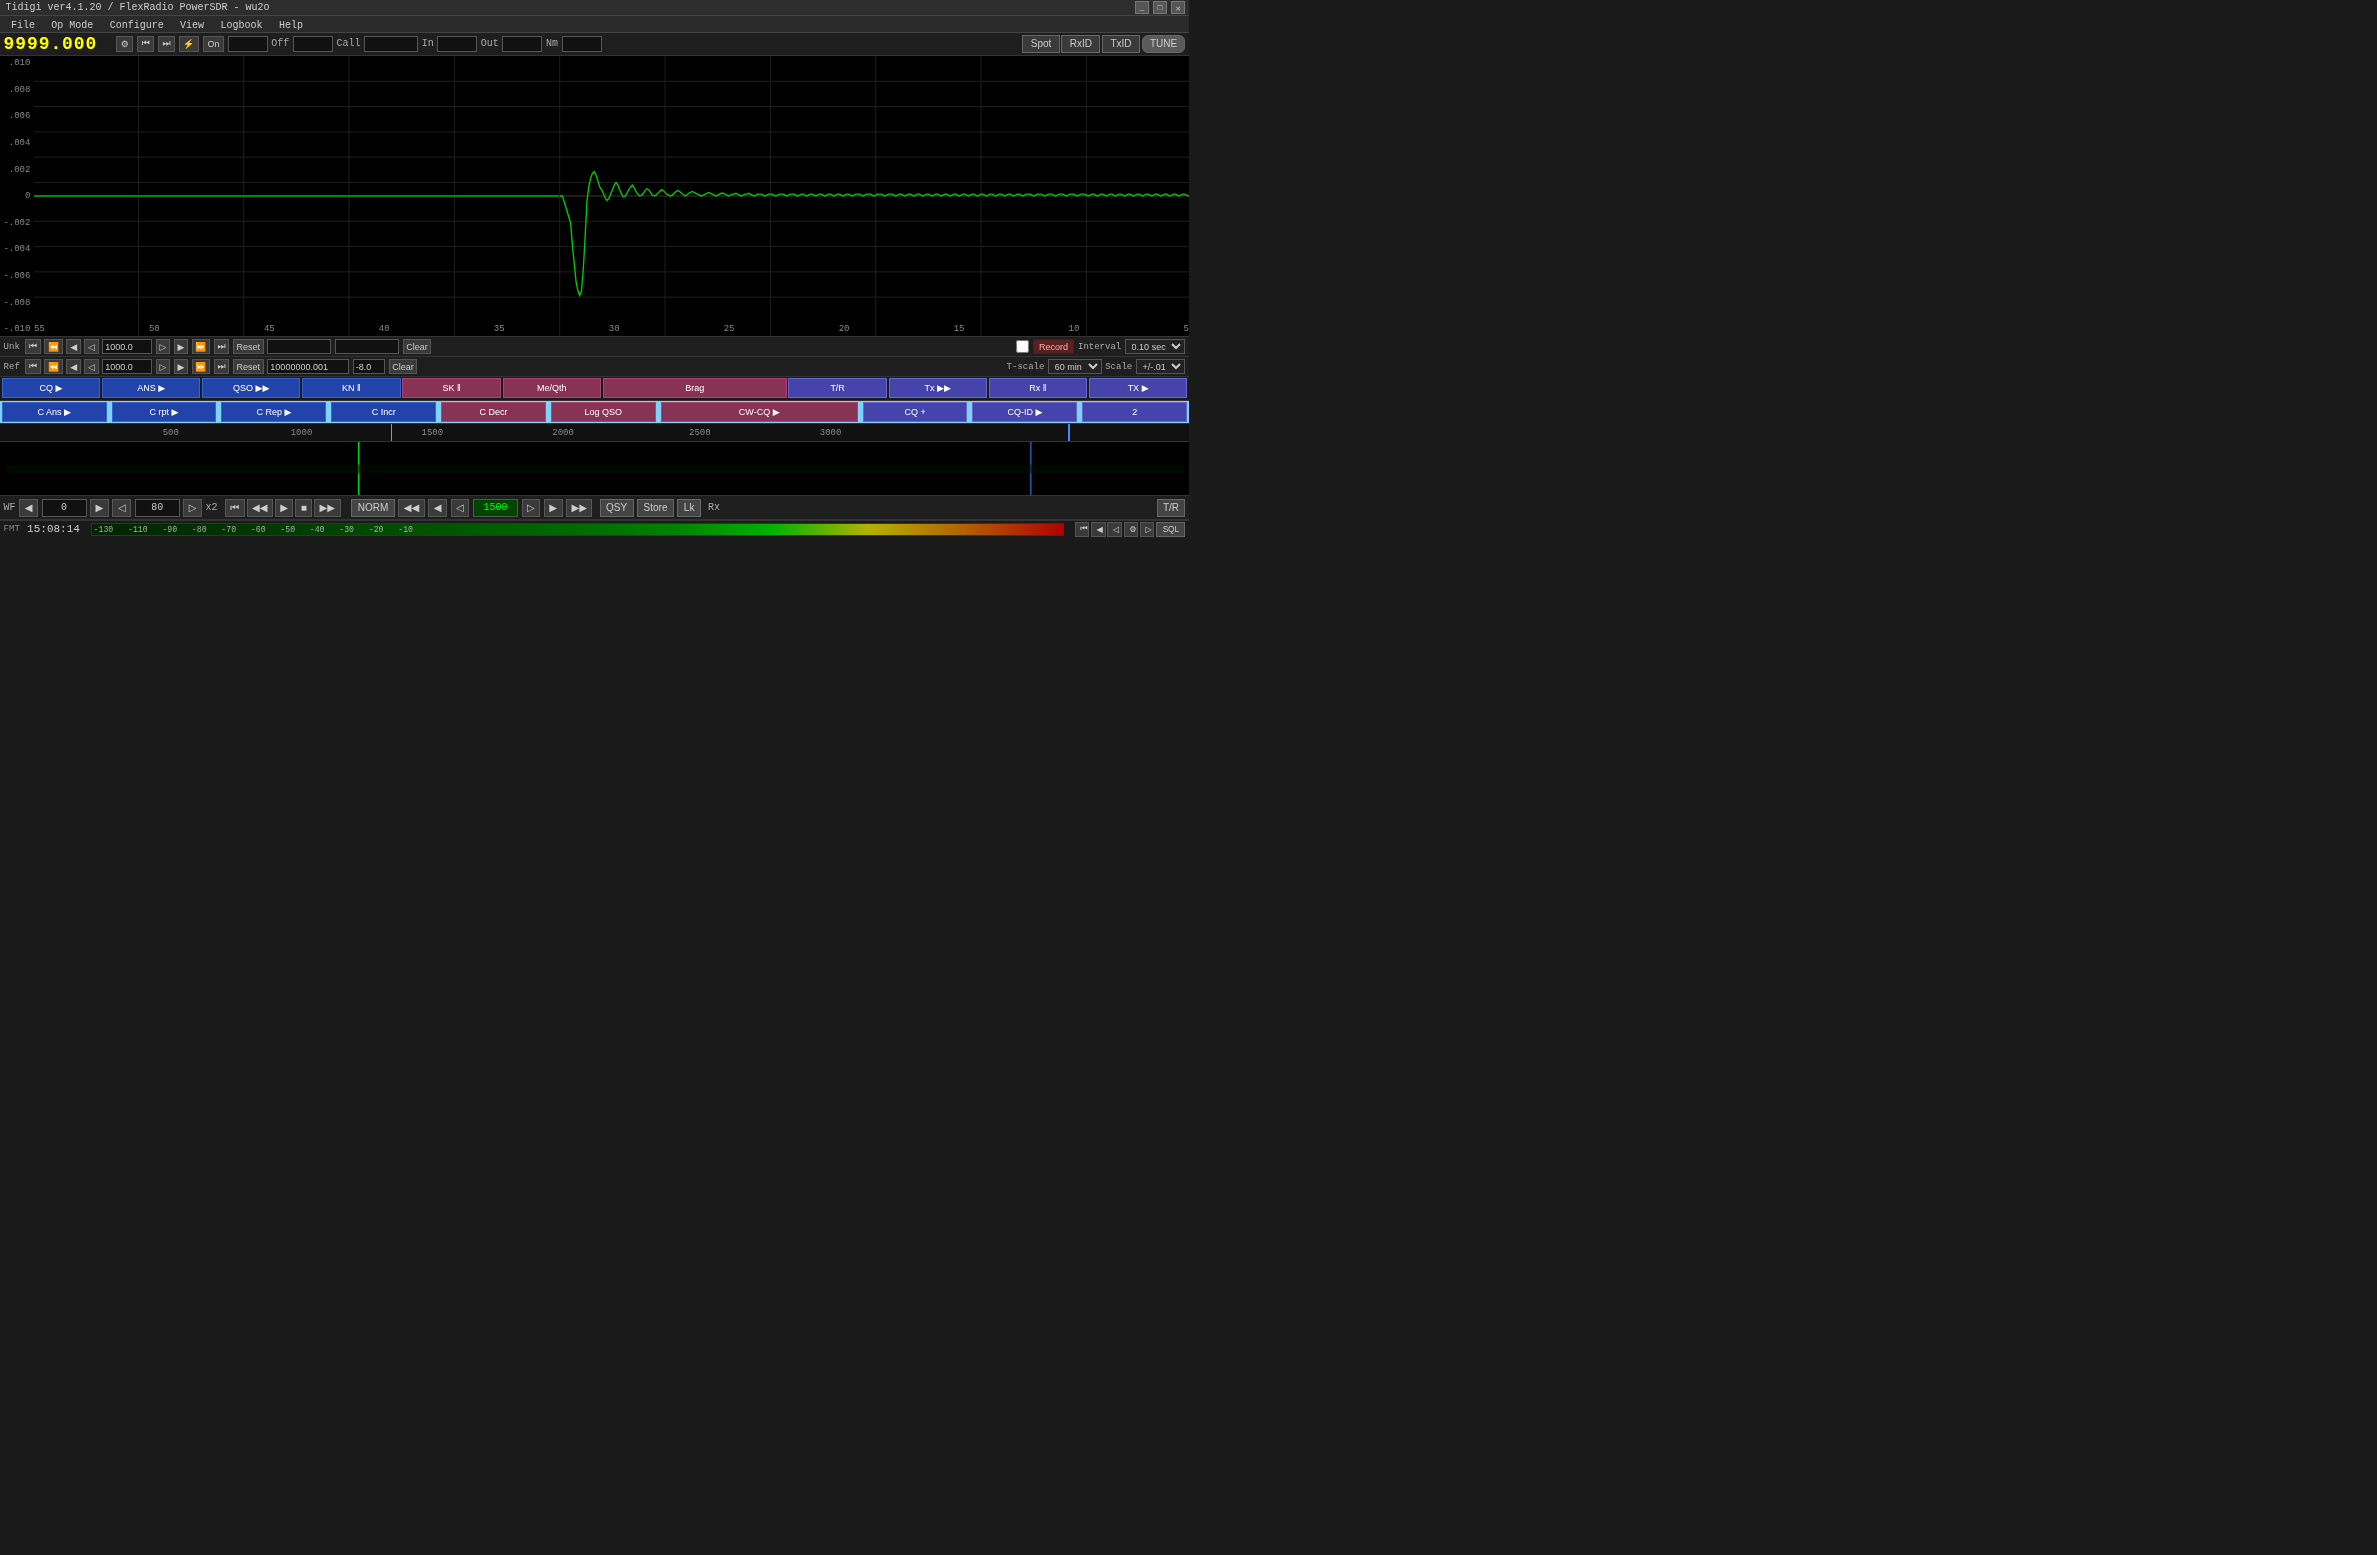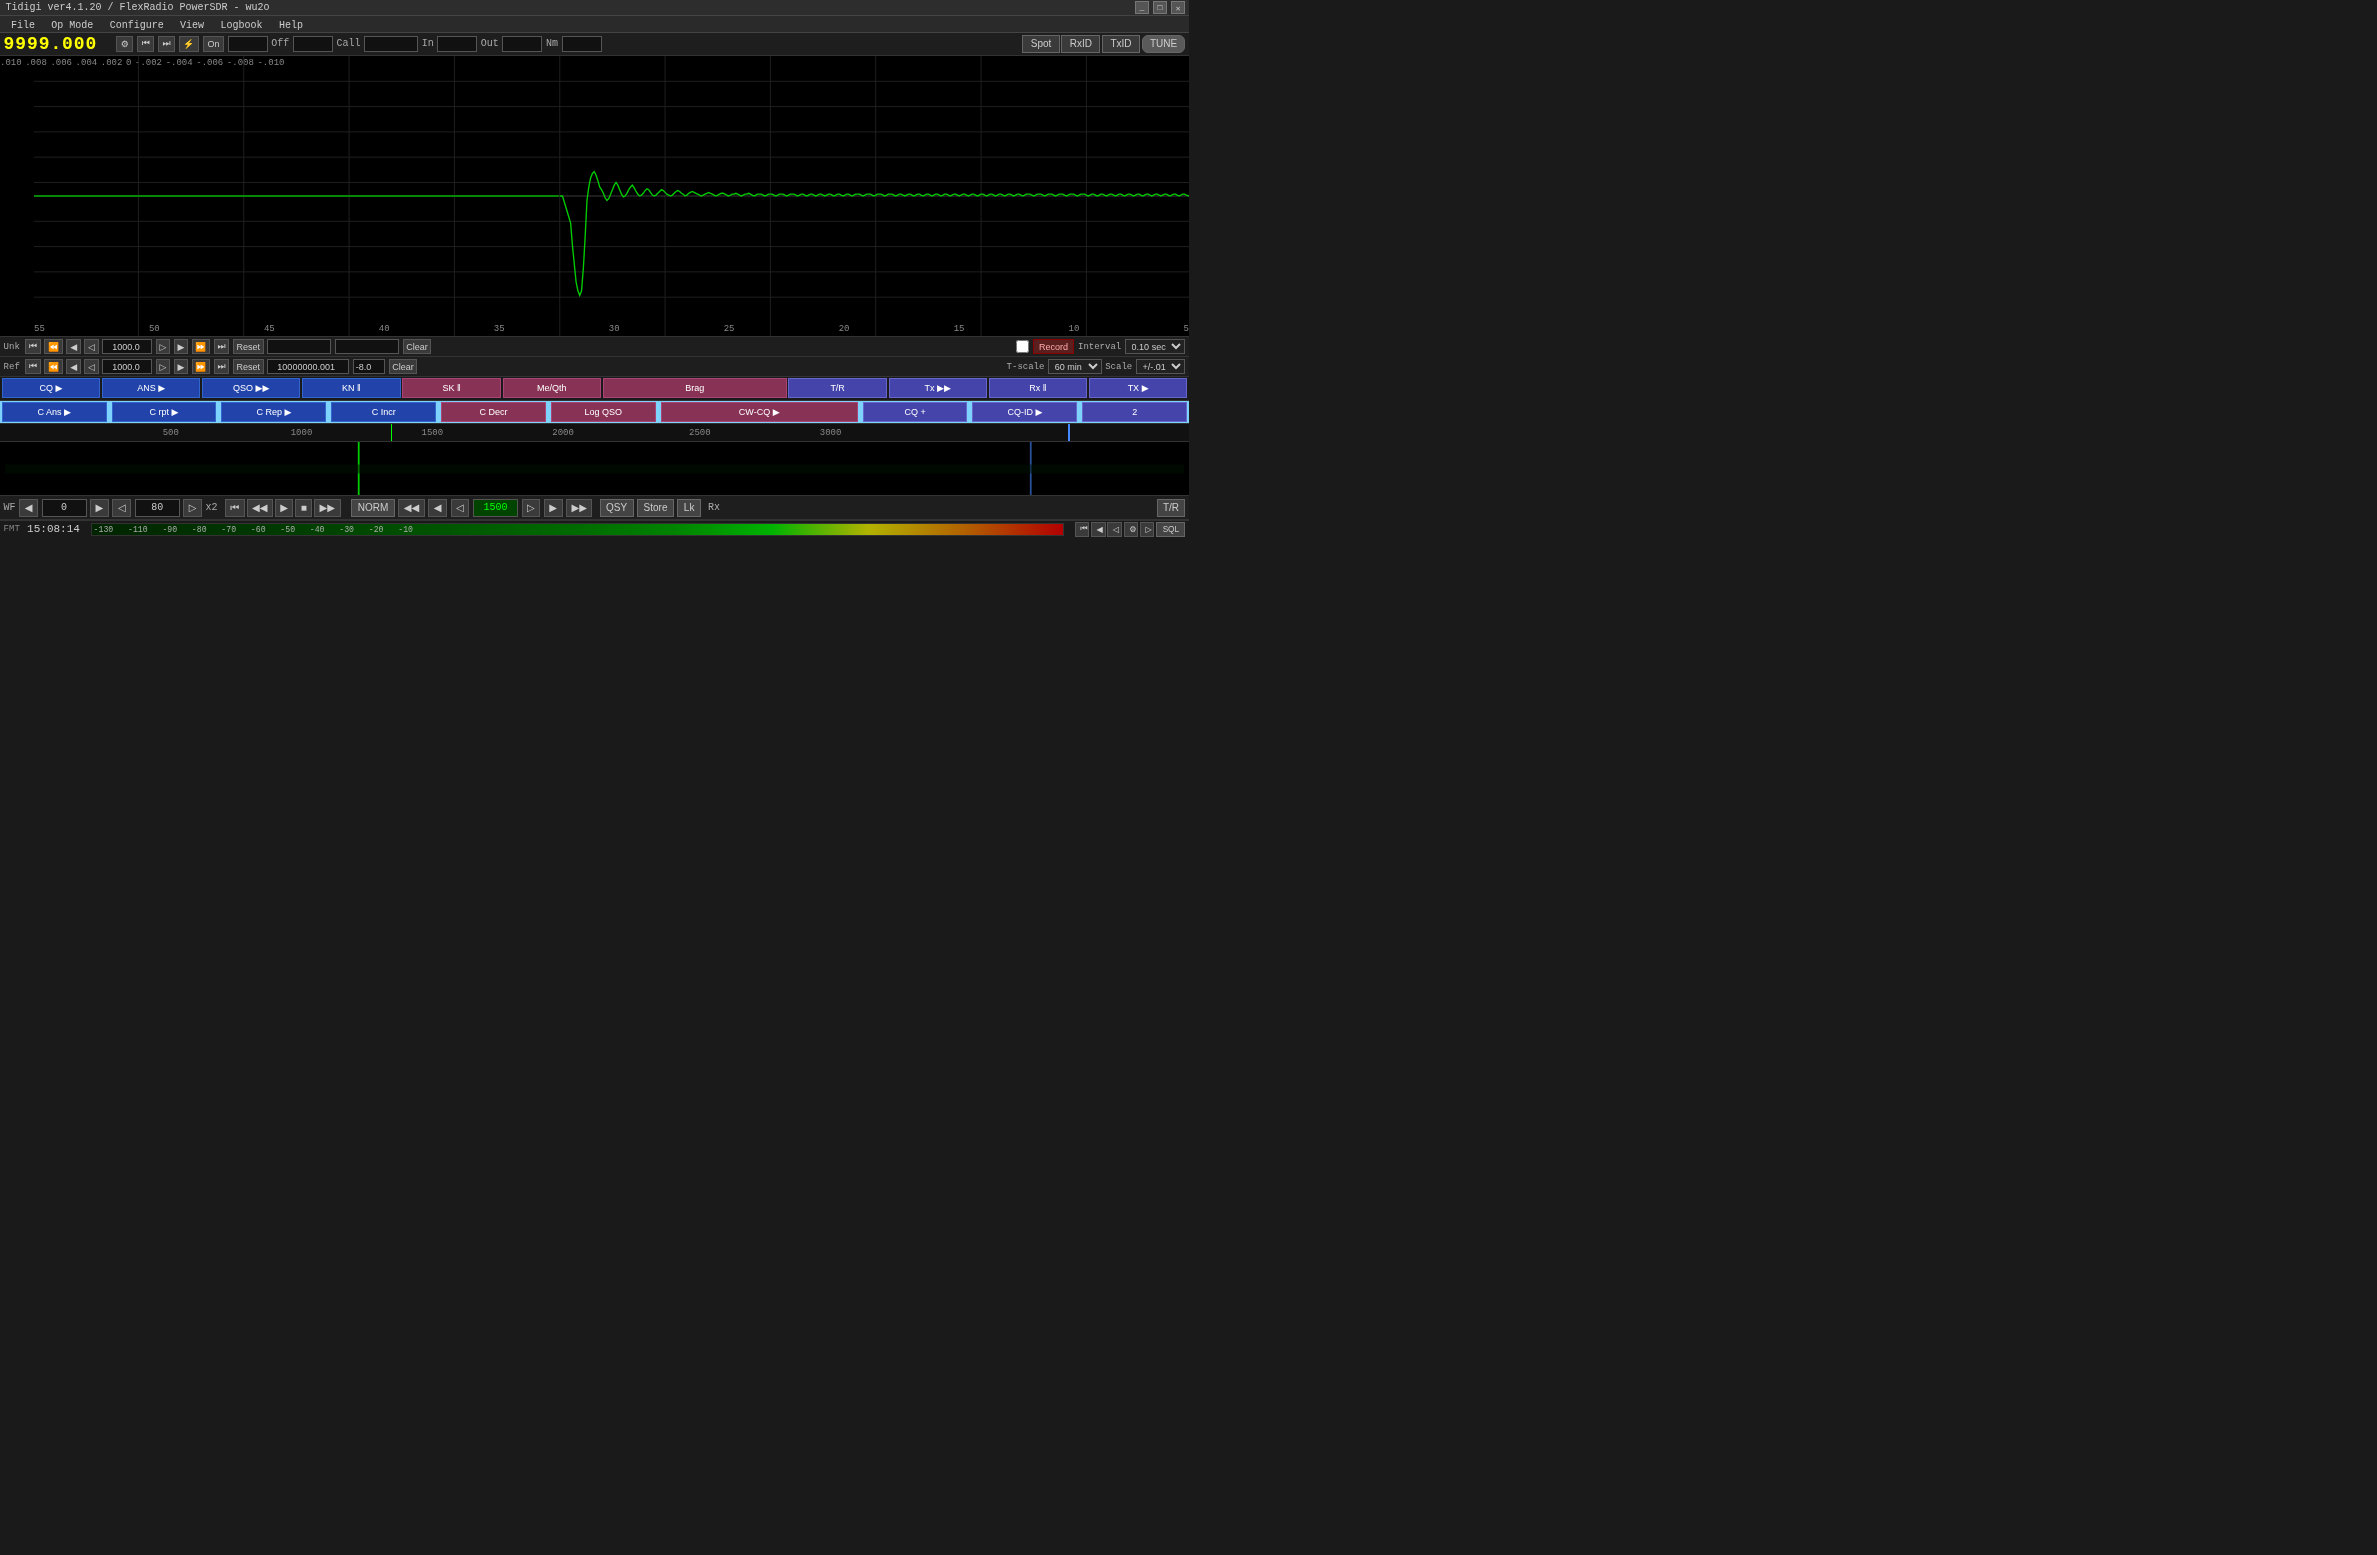--- a/index.html
+++ b/index.html
@@ -120,21 +120,21 @@
     }
 
     
     .y-axis {
       position: absolute;
       left: 0;
       top: 0;
       width: 34px;
       height: 100%;
       display: flex;
-      flex-direction: row;
+      flex-direction: column;
       justify-content: space-between;
       padding: 1.8px 0;
     }
     .y-label {
       color: #888;
       font-size: 9px;
       text-align: right;
       padding-right: 3.6px;
     }
 
@@ -179,21 +179,21 @@
       cursor: pointer;
       height: 14.5px;
       display: flex; align-items: center;
     }
     .ctrl-input {
       background: #111;
       border: 0.9px solid #555;
       color: #ccc;
       height: 14.5px;
       font-size: 9px;
-      padding: 0 9px;
+      padding: 0 2px;
       width: 54px;
     }
     .ctrl-input-sm {
       background: #111;
       border: 0.9px solid #555;
       color: #ccc;
       height: 14.5px;
       font-size: 9px;
       padding: 0 1.8px;
       width: 32px;

